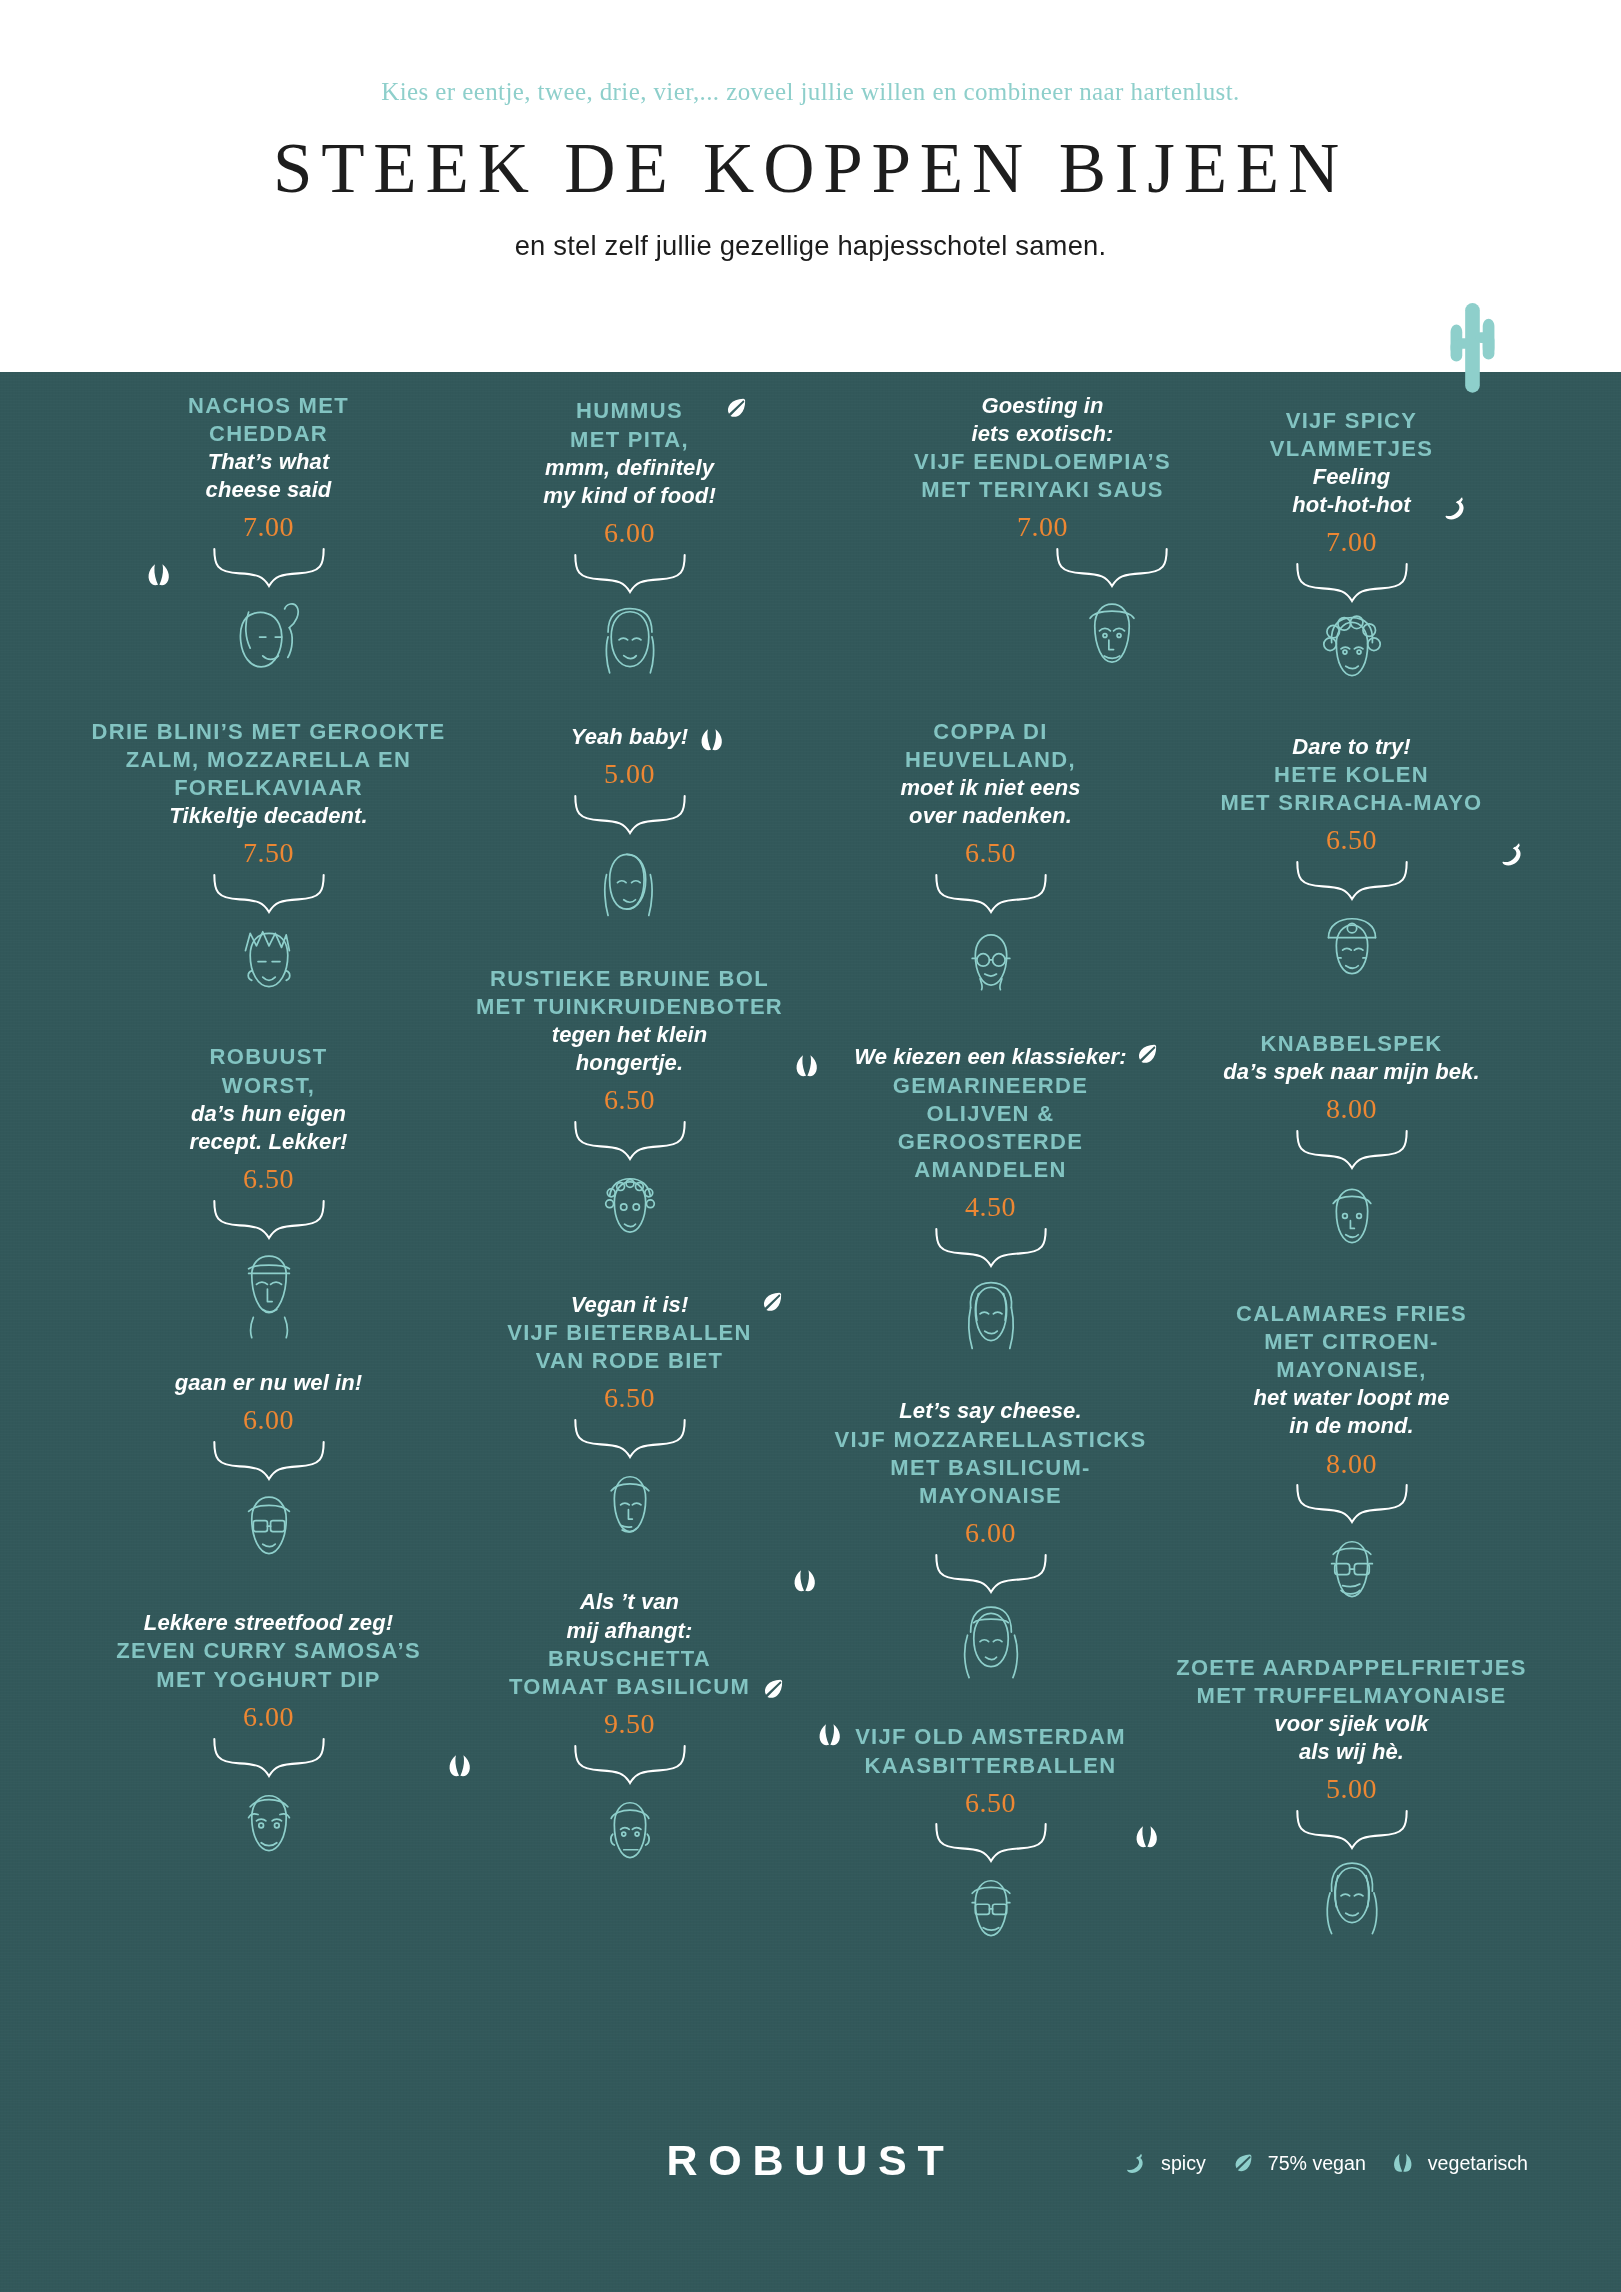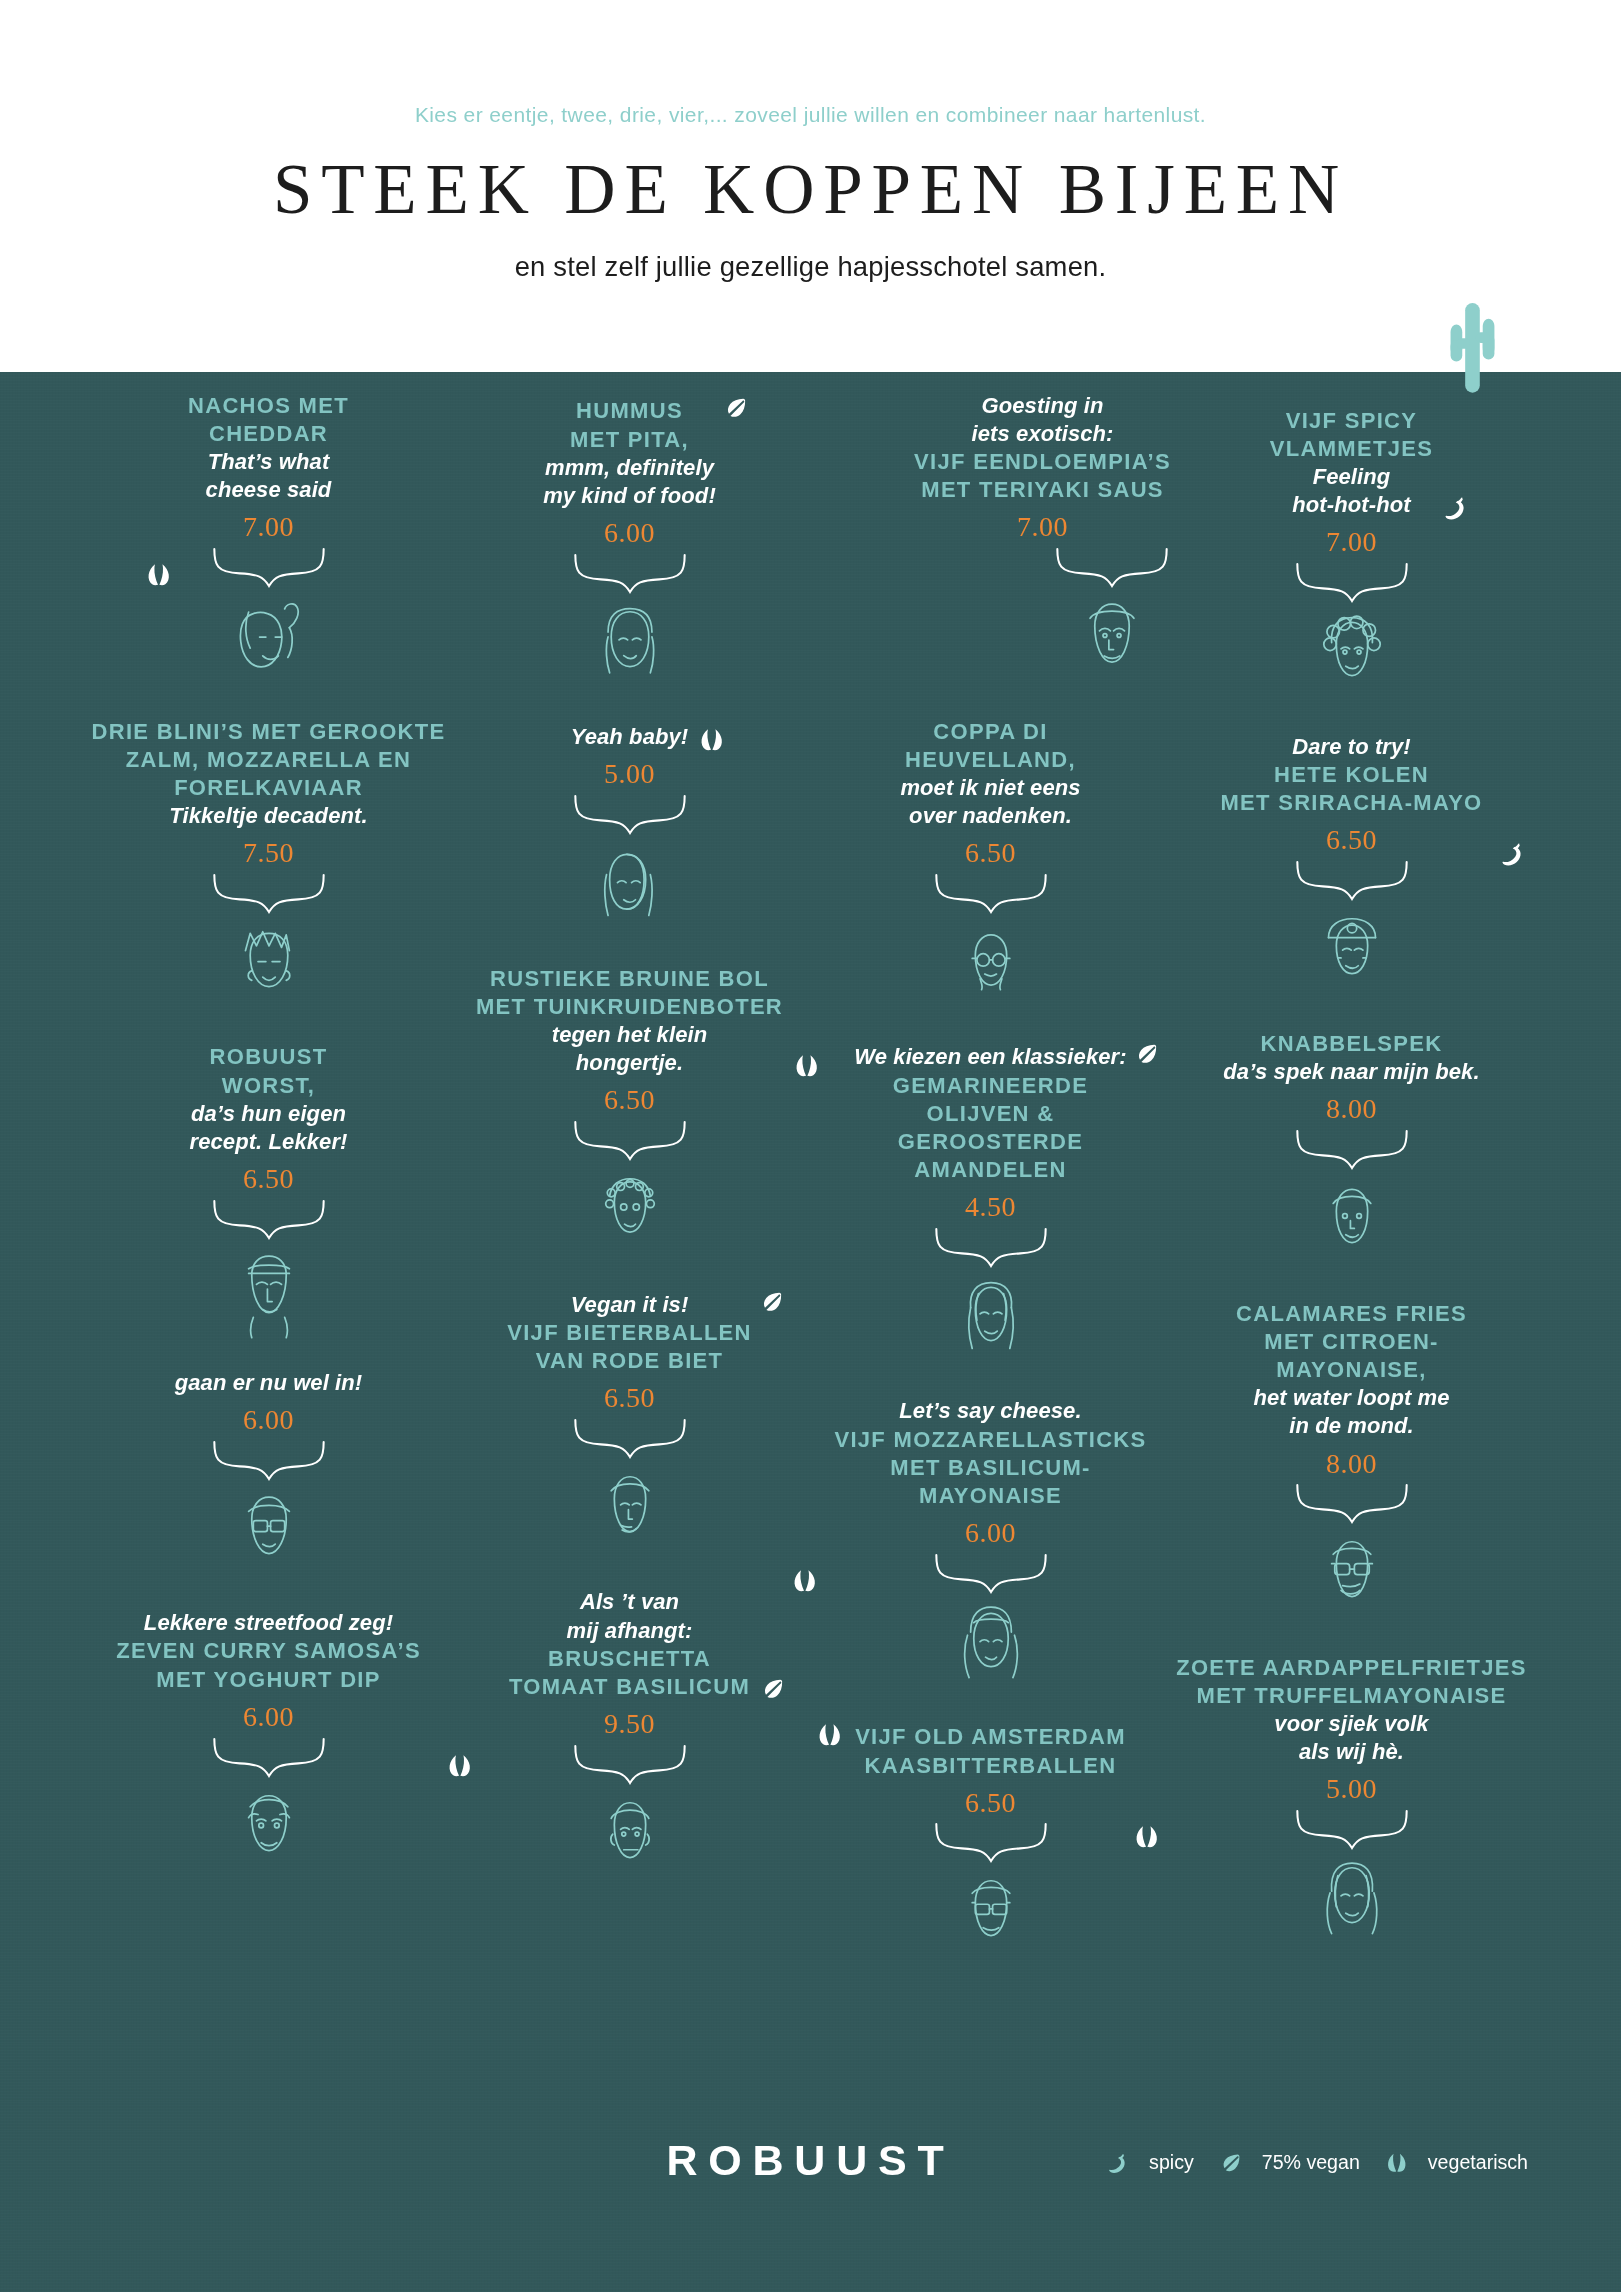--- a/index.html
+++ b/index.html
@@ -16,25 +16,25 @@
   
   #header {
     position: absolute;
     left: 0; top: 0;
     width: 1621px;
     height: 372px;
     background: #ffffff;
     text-align: center;
   }
   #kicker {
-    margin-top: 103px;
-    font-size: 21px;
+    margin-top: 78px;
+    font-size: 25px;
     color: #8ecfcb;
     letter-spacing: 0.4px;
-    font-family: Liberation Sans, sans-serif;
+    font-family: Liberation Serif, serif;
     font-weight: 400;
   }
   #main-title {
     margin-top: 21.6px;
     font-family: "Liberation Serif", serif;
     font-size: 71px;
     font-weight: 400;
     color: #1d1d1d;
     letter-spacing: 8.8px;
   }
@@ -168,22 +168,22 @@
   #legend {
     position: absolute;
     right: 93px;
     top: 1779px;
     display: flex;
     align-items: center;
     gap: 25.5px;
   }
   .legend-item {
     display: flex;
-    align-items: flex-start;
-    gap: 19px;
+    align-items: flex-end;
+    gap: 13px;
     color: #ffffff;
     font-size: 19.6px;
     font-weight: 400;
   }
   .legend-icon { width: 25.5px; height: 25.5px; display: block; }
 </style>
 </head>
 <body>
 
 <div id="header">

